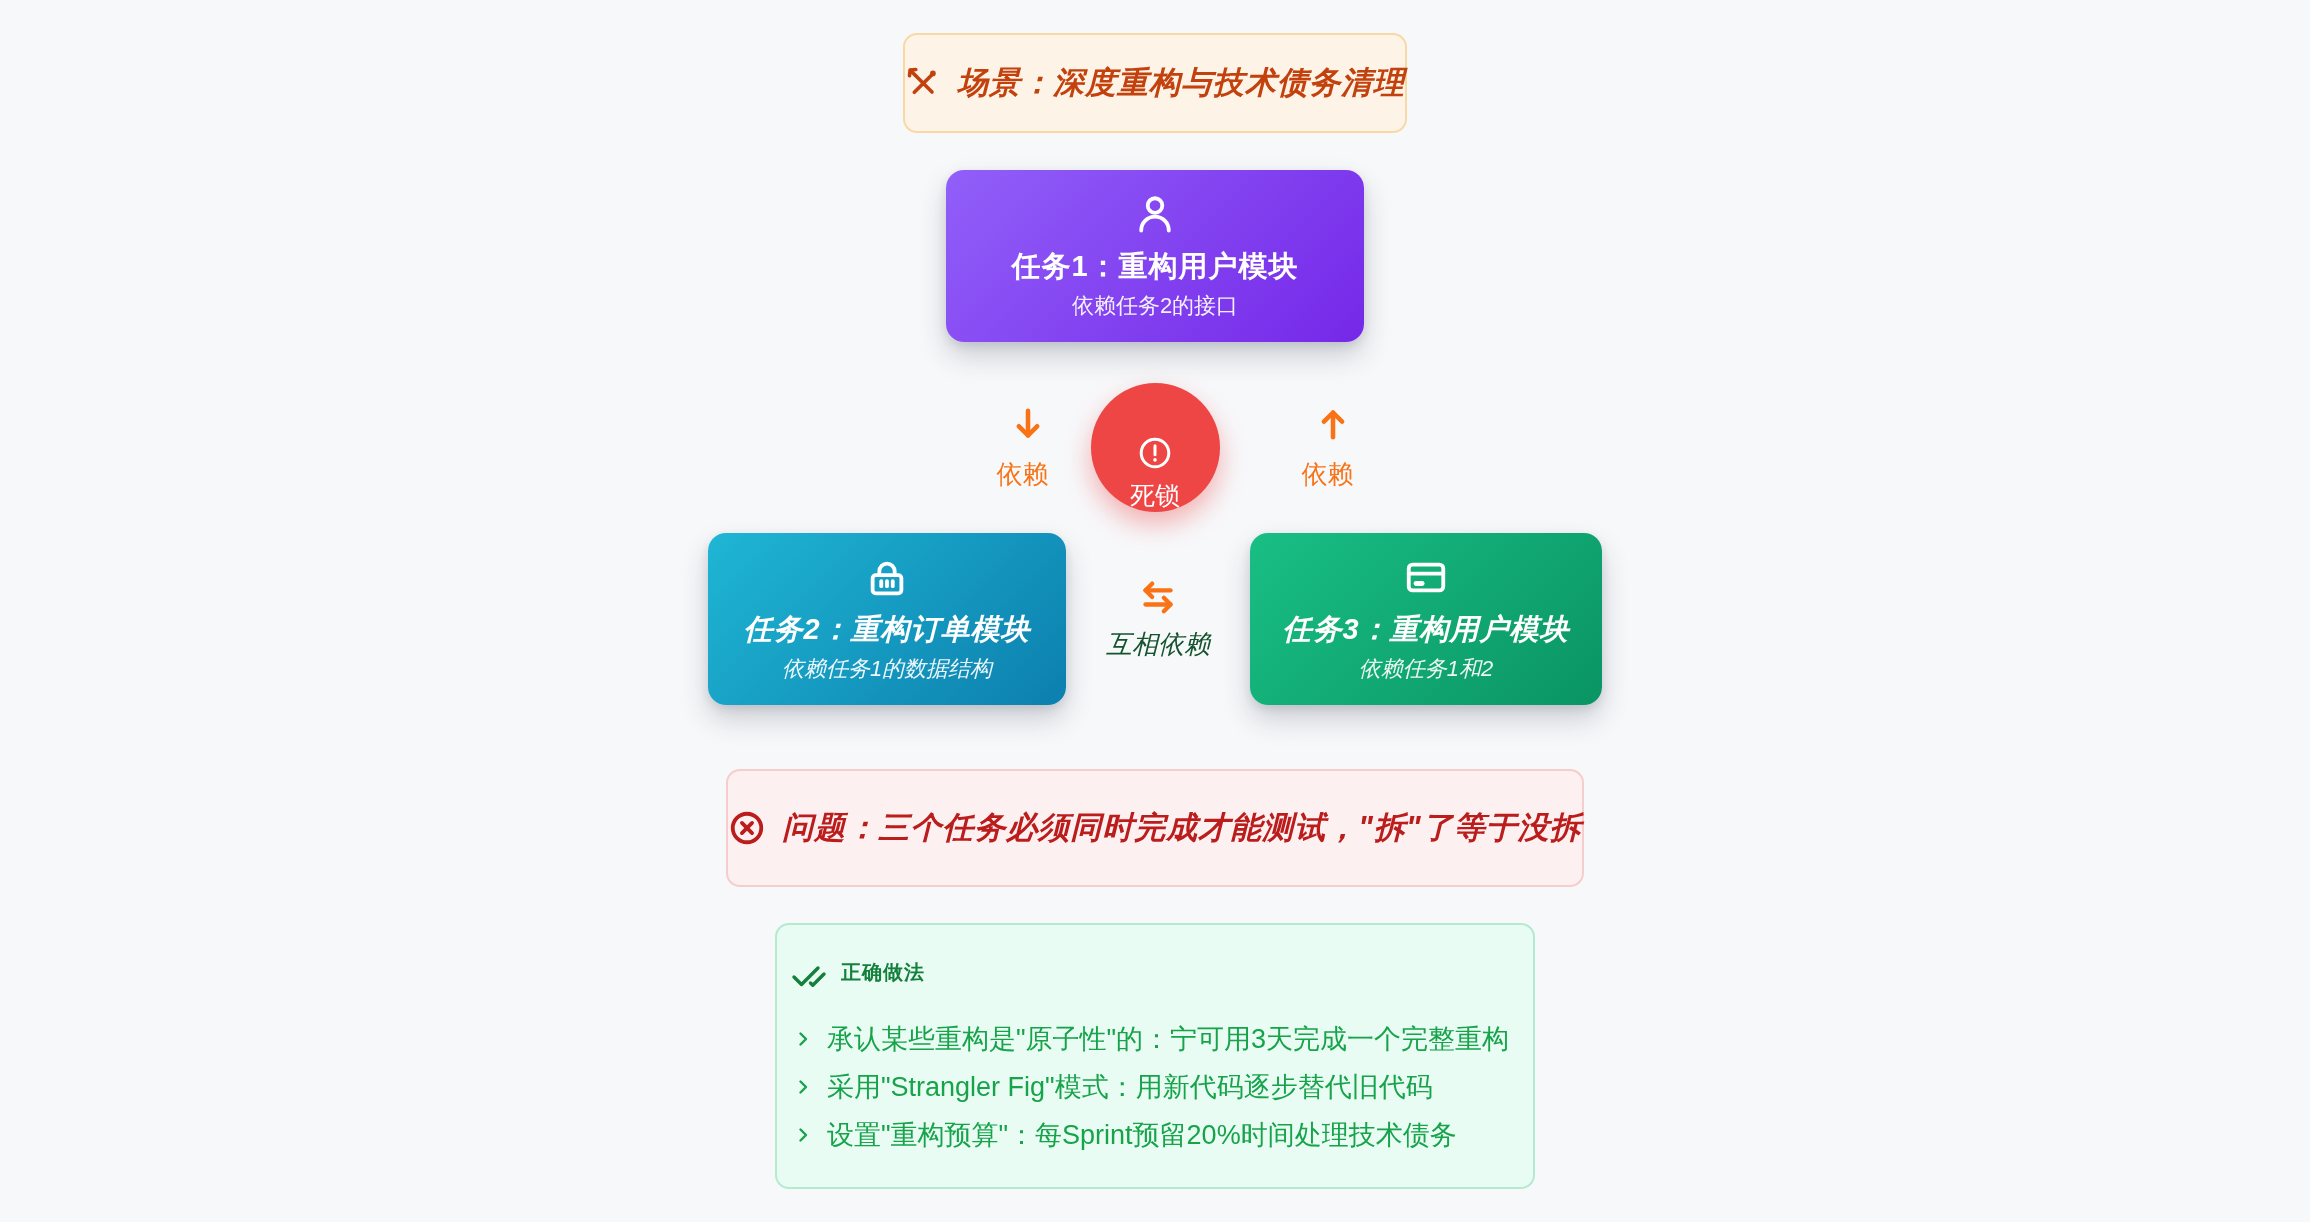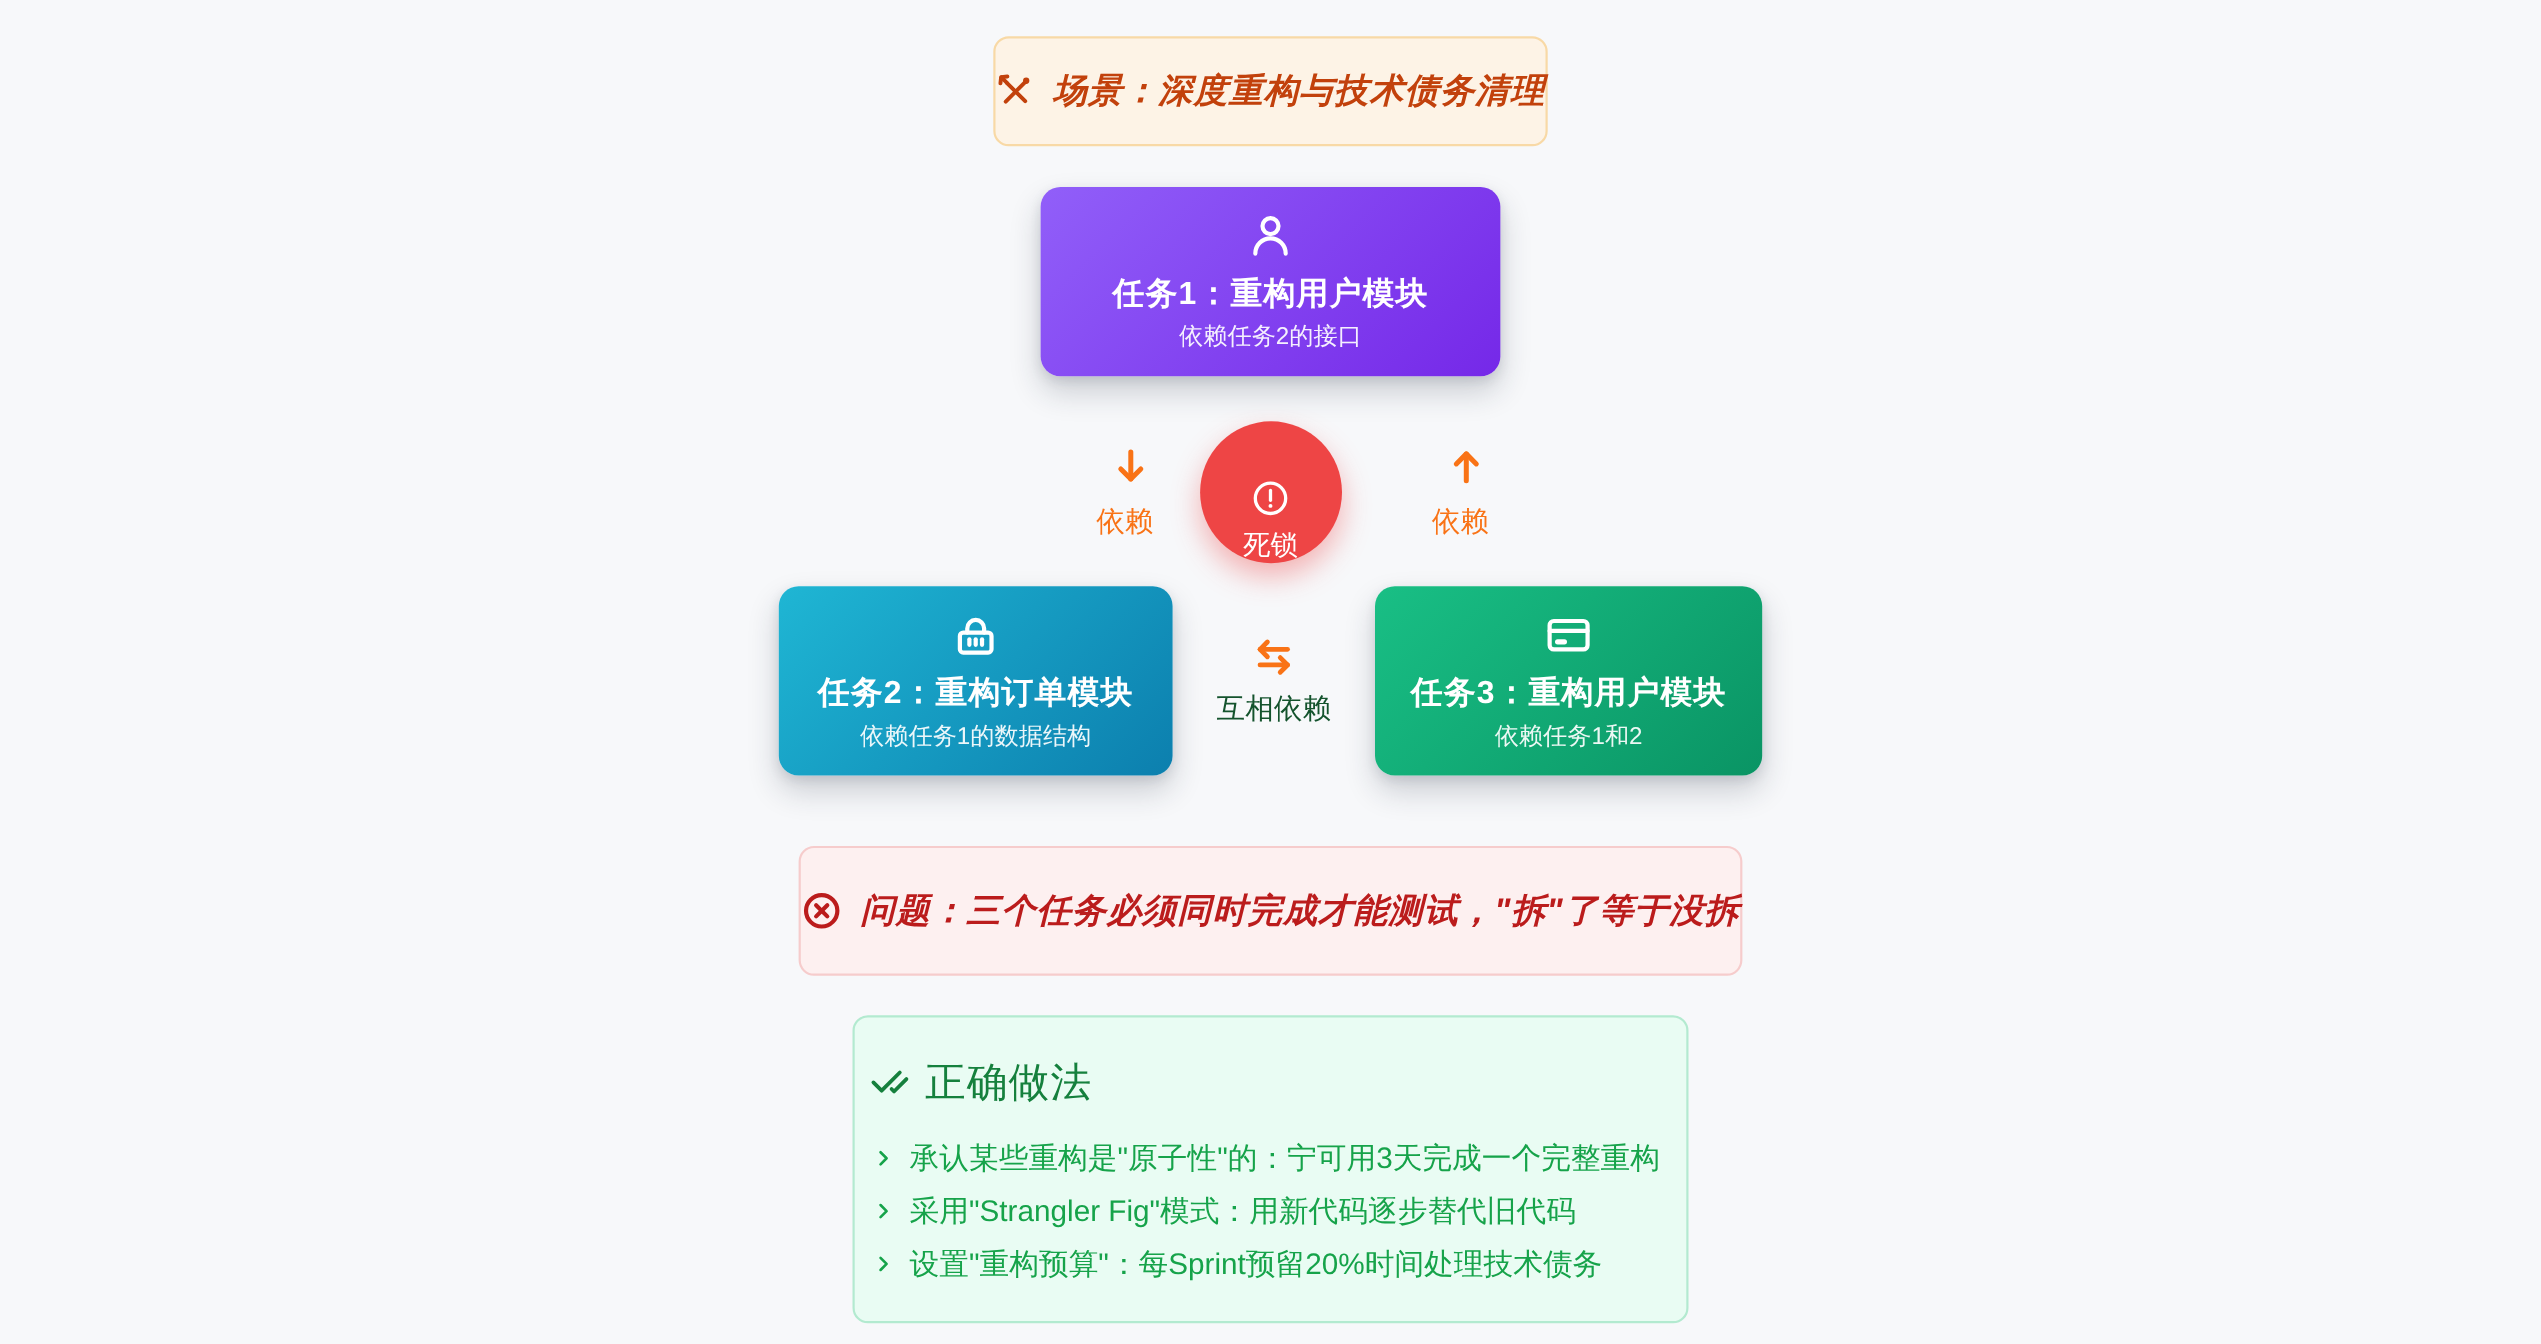--- a/index.html
+++ b/index.html
@@ -69,40 +69,40 @@
     width:129px; height:129px; border-radius:50%;
     background:#ee4545;
     color:#ffffff;
     display:flex; flex-direction:column; align-items:center; justify-content:flex-end;
     gap:8px; font-size:25px;
     box-shadow:0 12px 26px rgba(238,69,69,.40);
   }
 
   .tasks-row {
     display:flex; align-items:center; justify-content:center;
-    gap:24px; margin-top:21px;
+    gap:24px; margin-top:21px;font-style:italic;
   }
   .mutual {
     width:136px;
     display:flex; flex-direction:column; align-items:center;
     gap:10px;
     color:#14532d; font-size:26px;
   }
 
   
   .good-box {
     margin:36px 36px 0;
     background:#e9fcf3;
     border:2px solid #b3ead0;
     border-radius:14px;
     padding:34px 24px 28px 14px;
   }
   .good-heading {
-    display:flex; align-items:center; gap:14px;
-    color:#15803d; font-size:37px; font-weight:400;
+    display:flex; gap:14px;
+    color:#15803d; font-size:20px; font-weight:700;
     letter-spacing:1px;
   }
   .good-list { margin-top:20px; }
   .good-item {
     display:flex; align-items:center; gap:12px;
     color:#16a34a; font-size:27px;
     padding:10px 0; height:48px;
   }
 </style>
 </head>

